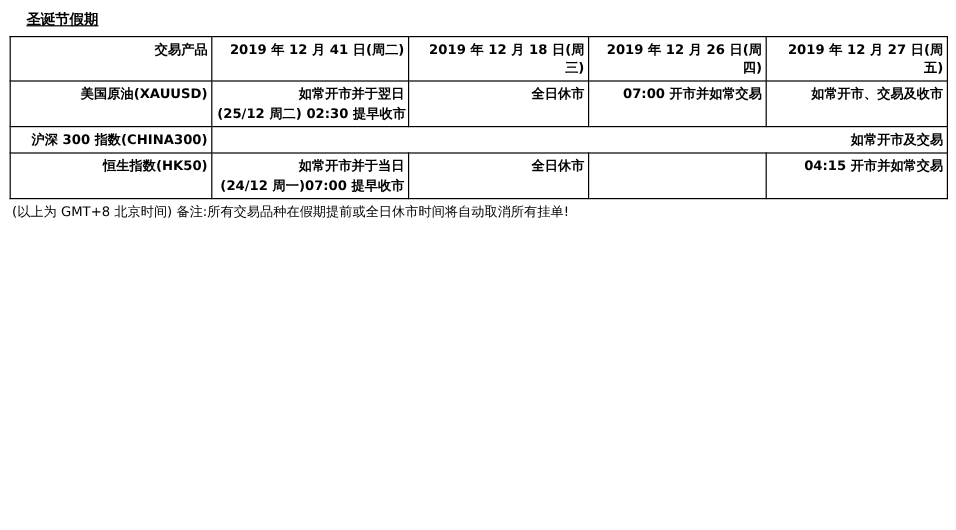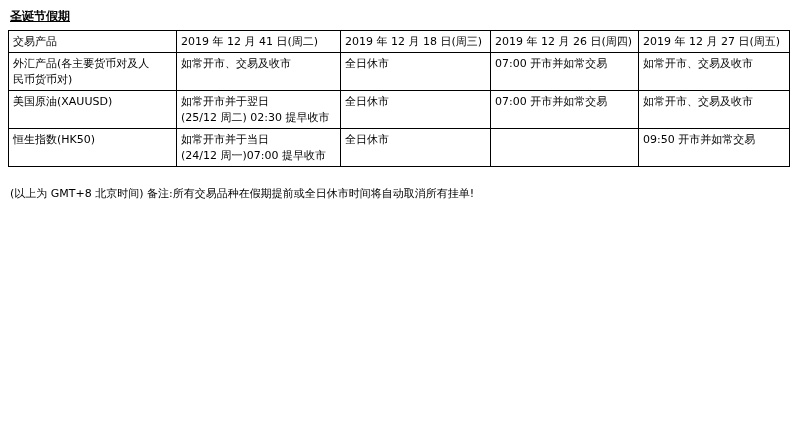--- a/index.html
+++ b/index.html
@@ -18,49 +18,49 @@
     position: relative;
     width: 797px;
     height: 442px;
     box-sizing: border-box;
     padding: 9px 8px 0 8px;
   }
   .doc-title {
     font-size: 12px;
     font-weight: bold;
     text-decoration: underline;
-    margin: 0 0 7px 2px;
+    margin: 0 0 7px 14px;
     line-height: 14px;
   }
   table.holiday-table {
     border-collapse: collapse;
     width: 781px;
     table-layout: fixed;
   }
   table.holiday-table td,
   table.holiday-table th {
     border: 1px solid #000000;
     vertical-align: top;
     padding: 3px 3px 3px 4px;
     font-size: 11px;
     line-height: 15px;
-    font-weight: normal;
-    text-align: left;
+    font-weight: bold;
+    text-align: right;
   }
   col.c0 { width: 168px; }
   col.c1 { width: 164px; }
   col.c2 { width: 150px; }
   col.c3 { width: 148px; }
   col.c4 { width: 151px; }
   .cell-line { display: block; white-space: nowrap; }
   .cell-line + .cell-line { margin-top: 1px; }
   .footnote {
     font-size: 11px;
     line-height: 14px;
-    margin: 20px 0 0 2px;
+    margin: 4px 0 0 2px;
   }
 </style>
 </head>
 <body>
 
 <div class="page">
 
   <div class="doc-title">圣诞节假期</div>
 
   <table class="holiday-table">
@@ -76,70 +76,60 @@
         <th>交易产品</th>
         <th>2019 年 12 月 41 日(周二)</th>
         <th>2019 年 12 月 18 日(周三)</th>
         <th>2019 年 12 月 26 日(周四)</th>
         <th>2019 年 12 月 27 日(周五)</th>
       </tr>
     </thead>
     <tbody>
         <tr>
           <td>
-            <span class="cell-line">外汇产品(各主要货币对及人</span>
-            <span class="cell-line">民币货币对)</span>
-          </td>
-          <td>
-            <span class="cell-line">如常开市、交易及收市</span>
-          </td>
-          <td>
-            <span class="cell-line">全日休市</span>
-          </td>
-          <td>
-            <span class="cell-line">07:00 开市并如常交易</span>
-          </td>
-          <td>
-            <span class="cell-line">如常开市、交易及收市</span>
-          </td>
-        </tr>
-        <tr>
-          <td>
             <span class="cell-line">美国原油(XAUUSD)</span>
           </td>
           <td>
             <span class="cell-line">如常开市并于翌日</span>
             <span class="cell-line">(25/12 周二) 02:30 提早收市</span>
           </td>
           <td>
             <span class="cell-line">全日休市</span>
           </td>
           <td>
             <span class="cell-line">07:00 开市并如常交易</span>
           </td>
           <td>
             <span class="cell-line">如常开市、交易及收市</span>
           </td>
         </tr>
         <tr>
           <td>
+            <span class="cell-line">沪深 300 指数(CHINA300)</span>
+          </td>
+          <td colspan="4">
+            <span class="cell-line">如常开市及交易</span>
+          </td>
+        </tr>
+        <tr>
+          <td>
             <span class="cell-line">恒生指数(HK50)</span>
           </td>
           <td>
             <span class="cell-line">如常开市并于当日</span>
             <span class="cell-line">(24/12 周一)07:00 提早收市</span>
           </td>
           <td>
             <span class="cell-line">全日休市</span>
           </td>
           <td>
             <span class="cell-line"></span>
           </td>
           <td>
-            <span class="cell-line">09:50 开市并如常交易</span>
+            <span class="cell-line">04:15 开市并如常交易</span>
           </td>
         </tr>
       </tbody>
   </table>
 
   <div class="footnote">(以上为 GMT+8 北京时间) 备注:所有交易品种在假期提前或全日休市时间将自动取消所有挂单!</div>
 
 </div>
 
 </body></html>

